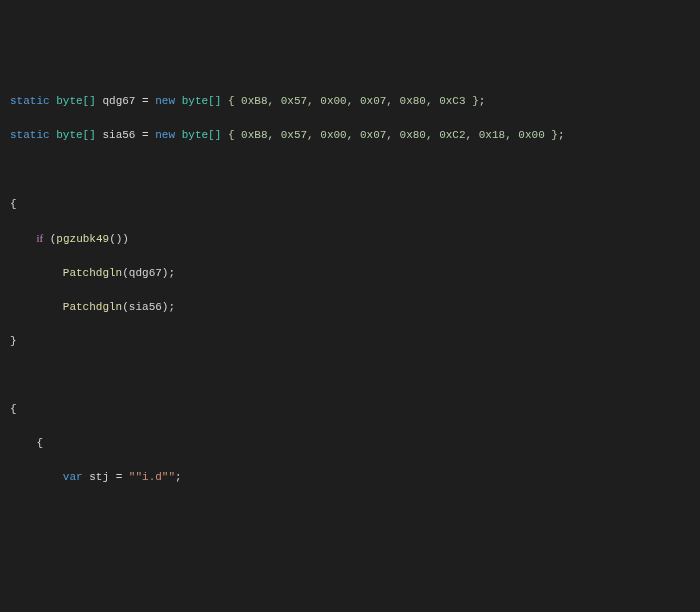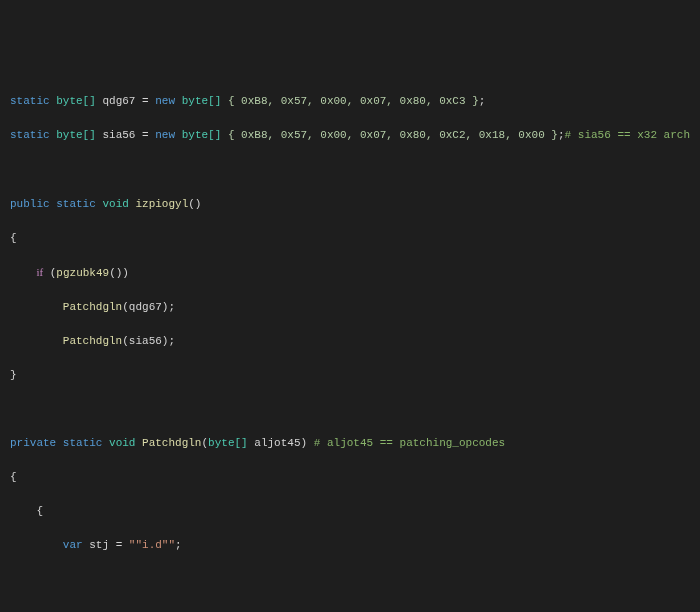--- a/index.html
+++ b/index.html
@@ -29,30 +29,28 @@
   .cmt { color: #8ab56b; }
   .id { color: #d4d4d4; }
 </style>
 </head>
 <body>
 
 
 
 <div>
 <div class="line"><span class="code"><span class="kw-mod">static</span> <span class="kw-type">byte[]</span> <span class="id">qdg67</span> = <span class="kw-new">new</span> <span class="kw-type">byte[]</span> <span class="num">{ 0xB8, 0x57, 0x00, 0x07, 0x80, 0xC3 }</span>;</span></div>
-<div class="line"><span class="code"><span class="kw-mod">static</span> <span class="kw-type">byte[]</span> <span class="id">sia56</span> = <span class="kw-new">new</span> <span class="kw-type">byte[]</span> <span class="num">{ 0xB8, 0x57, 0x00, 0x07, 0x80, 0xC2, 0x18, 0x00 }</span>;</span><span class="comment-right"># sia56 == x32 arch</span></div>
+<div class="line"><span class="code"><span class="kw-mod">static</span> <span class="kw-type">byte[]</span> <span class="id">sia56</span> = <span class="kw-new">new</span> <span class="kw-type">byte[]</span> <span class="num">{ 0xB8, 0x57, 0x00, 0x07, 0x80, 0xC2, 0x18, 0x00 }</span>;</span></div>
 <div> </div>
-<div><span class="kw-mod">public</span> <span class="kw-mod">static</span> <span class="kw-type">void</span> <span class="fn">izpiogyl</span>()</div>
 <div>{</div>
 <div>    <span class="kw-flow">if</span> (<span class="fn">pgzubk49</span>())</div>
 <div>        <span class="fn">Patchdgln</span>(<span class="id">qdg67</span>);</div>
 <div>        <span class="fn">Patchdgln</span>(<span class="id">sia56</span>);</div>
 <div>}</div>
 <div> </div>
-<div><span class="kw-mod">private</span> <span class="kw-mod">static</span> <span class="kw-type">void</span> <span class="fn">Patchdgln</span>(<span class="kw-type">byte[]</span> <span class="id">aljot45</span>) <span class="cmt"># aljot45 == patching_opcodes</span></div>
 <div>{</div>
 <div>    {</div>
 <div>        <span class="kw-var">var</span> <span class="id">stj</span> = <span class="str">""i.d""</span>;</div>
 
 
 
 
 
 
 

